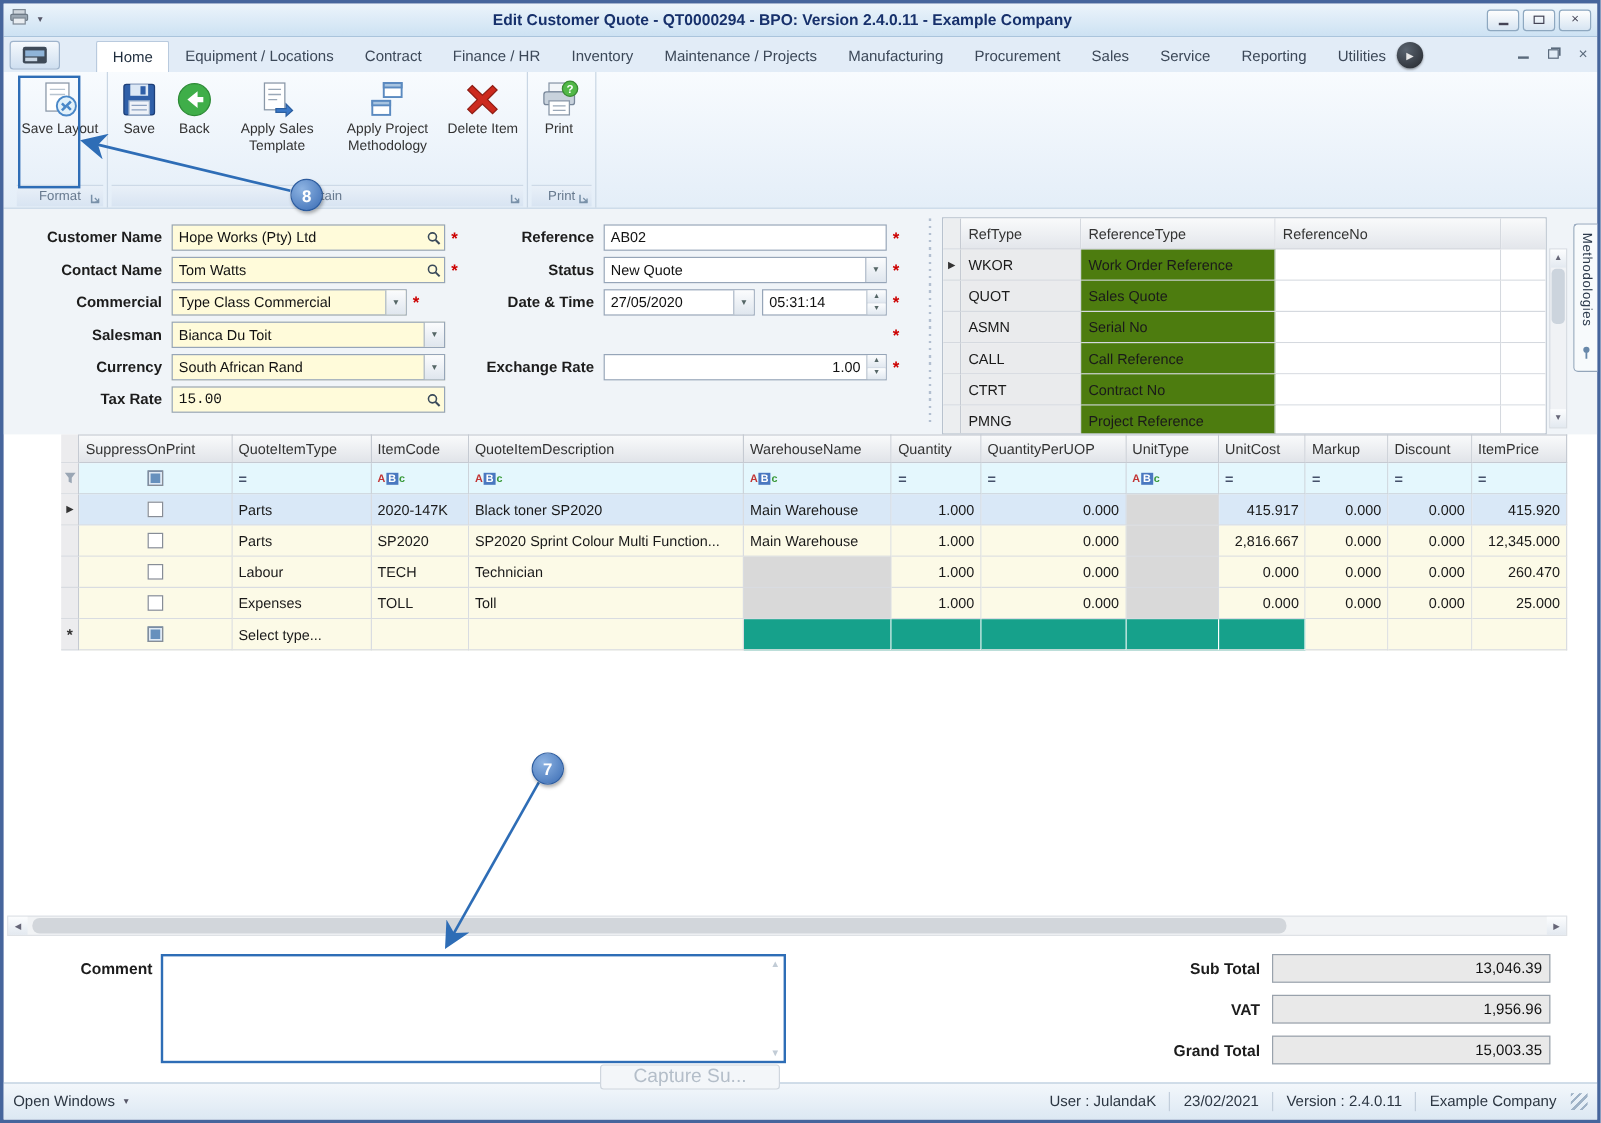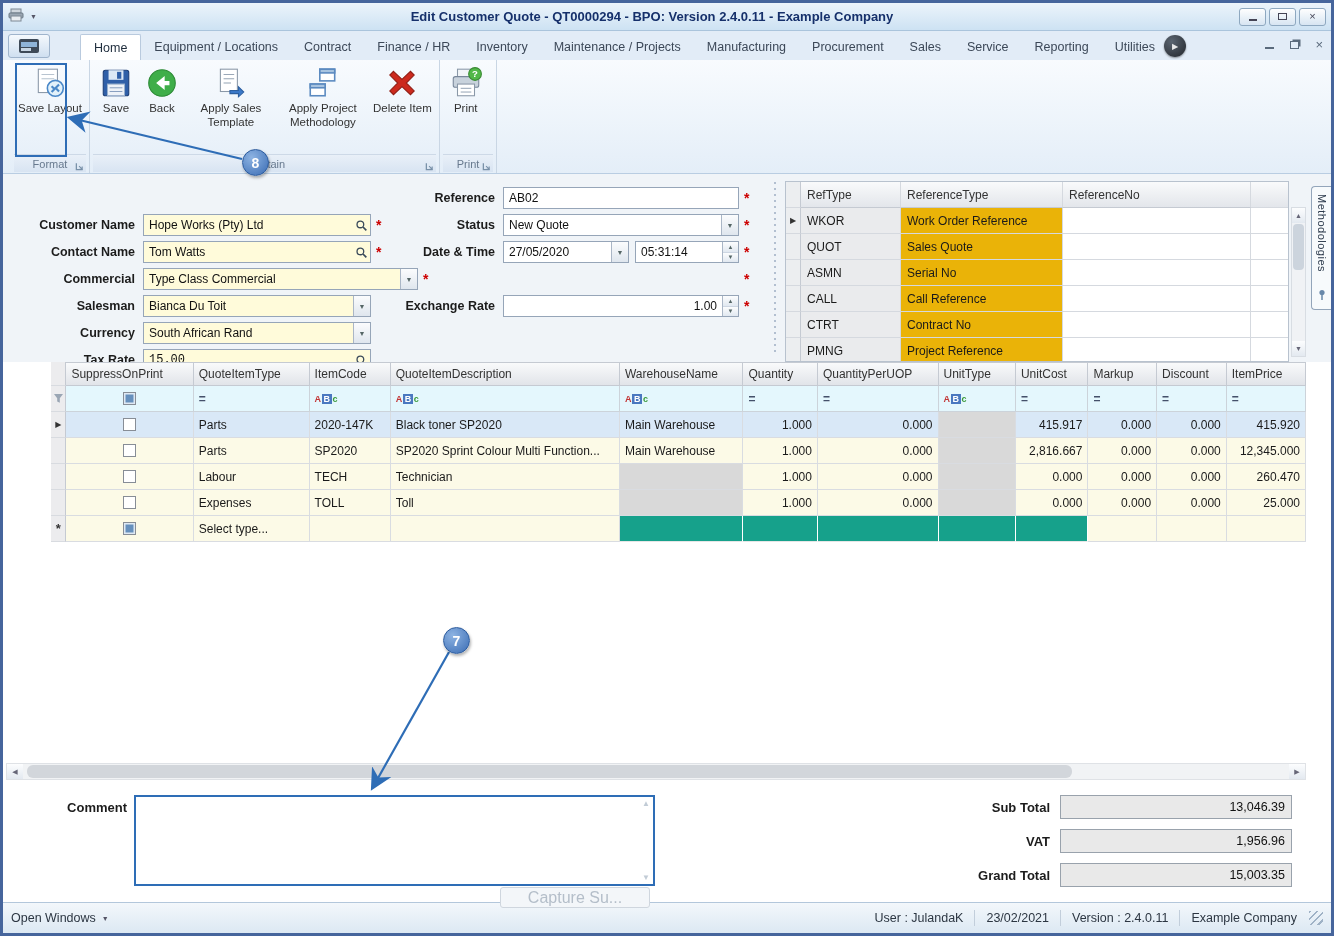--- a/index.html
+++ b/index.html
@@ -50,21 +50,21 @@
   .rlbl{font-size:11.5px;color:#333;text-align:center;line-height:1.2;}
   .rgroup-label{height:18px;display:flex;align-items:center;justify-content:center;font-size:11px;color:#67798e;
     background:linear-gradient(#e9f0f8,#d8e4f2);border-top:1px solid #cdd9e7;position:relative;padding:0 14px;}
   .launcher{position:absolute;right:2px;bottom:2px;width:9px;height:9px;}
   .save-highlight{position:absolute;left:12px;top:60px;width:52px;height:94px;border:2px solid #2e6db6;z-index:40;pointer-events:none;}
   .collapse-chev{position:absolute;right:8px;top:158px;width:16px;height:12px;}
 
   
   .form-area{position:absolute;left:0;top:171px;right:0;height:188px;background:#f0f4f8;}
   .form-col{position:absolute;top:12px;}
-  .form-left{left:10px;margin-top:27px;}
+  .form-left{left:10px;}
   .form-mid{left:388px;}
   .f-row{display:flex;align-items:center;height:24px;margin-bottom:3px;}
   .f-label{width:130px;text-align:right;font-weight:bold;font-size:12.5px;color:#1c1c1c;padding-right:8px;white-space:nowrap;}
   .form-mid .f-label{width:112px;}
   .f-ctrls{display:flex;gap:6px;}
   .f-ctrls.spacer{visibility:hidden;width:236px;}
   .ctrl{position:relative;height:22px;border:1px solid #96a5b8;background:#fff;display:flex;align-items:stretch;font-size:12px;color:#111;}
   .ctrl.yellow{background:#fffbda;}
   .ctrl-text{flex:1;padding:0 5px;white-space:nowrap;overflow:hidden;display:flex;align-items:center;}
   .ctrl-text.right{justify-content:flex-end;}
@@ -82,21 +82,21 @@
 
   
   .refgrid{position:absolute;left:782px;top:7px;width:504px;height:181px;background:#fff;border:1px solid #b8c2ce;overflow:hidden;}
   .rg-row{display:flex;height:26px;}
   .rg-head .rg-cell{background:linear-gradient(#f9fafb,#e3e6eb);border-bottom:1px solid #c5cad2;font-size:12px;color:#333;}
   .rg-cell{border-right:1px solid #d5d9df;border-bottom:1px solid #d5d9df;display:flex;align-items:center;padding:0 6px;
     font-size:12px;color:#1a1a1a;overflow:hidden;white-space:nowrap;}
   .rg-ind{width:15px;background:#eceef0;border-right:1px solid #c5cad2;border-bottom:1px solid #d5d9df;
     display:flex;align-items:center;justify-content:center;font-size:8px;color:#333;}
   .rg-c0{width:100px;background:#eaebed;}
-  .rg-c1{width:162px;background:#eab308;}
+  .rg-c1{width:162px;background:#4d7c0f;}
   .rg-c2{width:188px;background:#fff;}
   .rg-fill{flex:1;background:#fff;border-bottom:1px solid #d5d9df;}
   .rg-head .rg-c0,.rg-head .rg-c1,.rg-head .rg-c2,.rg-head .rg-fill{background:linear-gradient(#f9fafb,#e3e6eb);}
   .ref-vscroll{position:absolute;left:1288px;top:33px;width:15px;height:150px;background:#f0f2f5;border:1px solid #d8dde3;}
   .vs-btn{height:15px;display:flex;align-items:center;justify-content:center;font-size:7px;color:#667;background:linear-gradient(#fcfdfe,#e3e9f0);}
   .vs-btn.bottom{position:absolute;bottom:0;left:0;right:0;}
   .vs-thumb{position:absolute;top:16px;left:1px;right:1px;height:46px;background:#ccd4dd;border-radius:4px;}
   .side-tab{position:absolute;left:1308px;top:12px;width:21px;height:124px;border:1px solid #93a5ba;border-right:none;
     background:#f7fafc;border-radius:4px 0 0 4px;display:flex;flex-direction:column;align-items:center;padding:7px 0 4px;}
   .side-tab .vtext{writing-mode:vertical-rl;font-size:11px;color:#2c3a4c;letter-spacing:.5px;flex:1;}
@@ -351,21 +351,21 @@
                   <line x1="8.6" y1="8.6" x2="12.2" y2="12.2" stroke="#3a4a5a" stroke-width="1.8"></line>
                 </svg>
               </span>
             </div>
           </div>
           <span class="req">*</span>
         </div>
         <div class="f-row">
           <div class="f-label">Commercial</div>
           <div class="f-ctrls">
-            <div class="ctrl yellow" style="width: 275px;">
+            <div class="ctrl yellow" style="width: 196px;">
               <span class="ctrl-text">Type Class Commercial</span>
               <span class="dd">▼</span>
             </div>
           </div>
           <span class="req">*</span>
         </div>
         <div class="f-row">
           <div class="f-label">Salesman</div>
           <div class="f-ctrls">
             <div class="ctrl yellow" style="width: 228px;">

